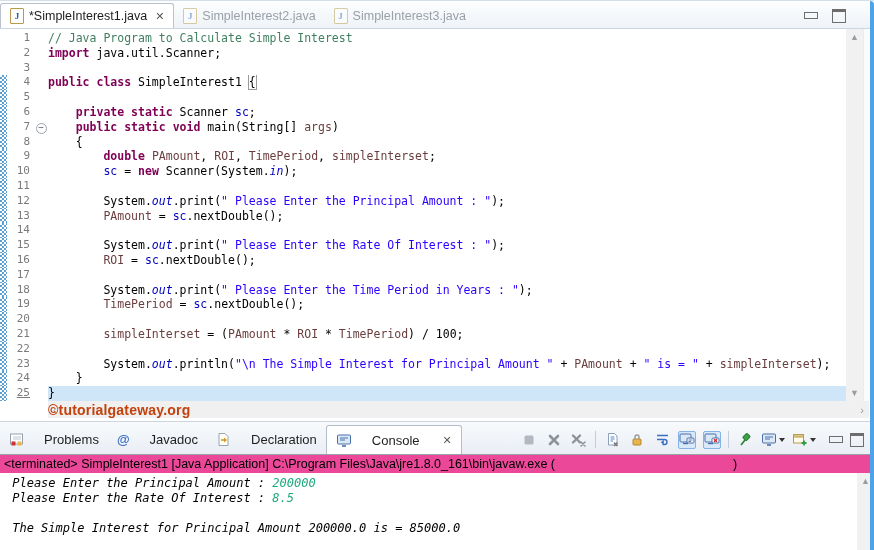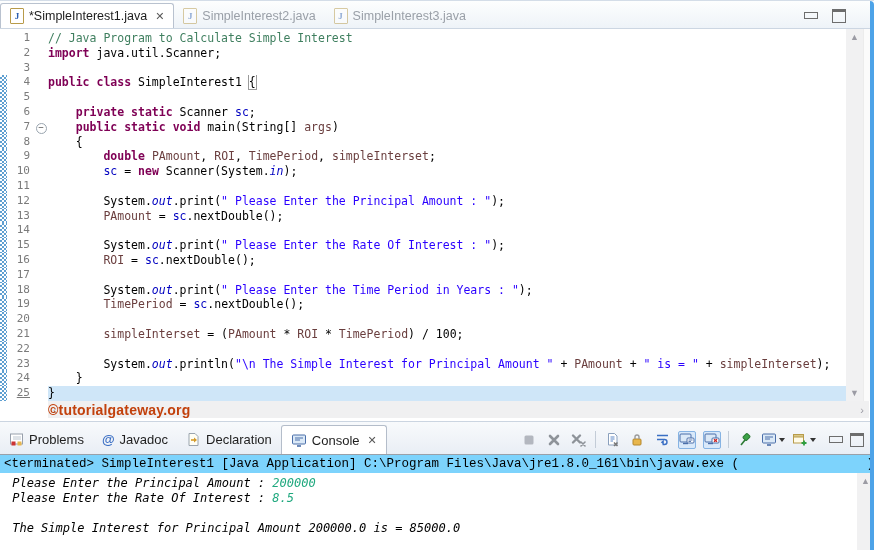--- a/index.html
+++ b/index.html
@@ -45,29 +45,29 @@
   .tk-cf{color:#0000C0;font-style:italic;font-weight:normal}
   .tk-v{color:#6A3E3E}
   .tk-b{color:#000;outline:1px solid #9a9a9a;}
   
   .vscroll{width:17px;flex:none;background:#f1f1f2;display:flex;flex-direction:column;align-items:center;justify-content:space-between;padding:3px 0;box-sizing:border-box;color:#9b9ba4;font-size:9px;}
   .overview{width:10px;flex:none;background:#fbfbfb;border-left:1px solid #ececec;}
   .hscroll{height:17px;background:#f0f0f1;display:flex;align-items:center;justify-content:space-between;margin-left:48px;margin-right:5px;padding:0 5px;color:#9b9ba4;font-size:11px;position:relative;}
   .watermark{position:absolute;left:0;right:0;text-align:left;font-weight:bold;font-size:14px;color:#c2410c;letter-spacing:.2px;}
   
   .console-head{margin-top:3px;height:33px;background:linear-gradient(#f8fafc,#e9eef5);border-top:1px solid #cbd5e1;display:flex;align-items:stretch;padding-top:3px;box-sizing:border-box;}
-  .ctab{display:flex;align-items:center;gap:5px;padding:0 9px;font-size:13px;color:#1e1e1e;}
+  .ctab{display:flex;align-items:center;gap:20px;padding:0 9px;font-size:13px;color:#1e1e1e;}
   .ctab.active{background:#fff;border:1px solid #b4bdca;border-bottom:none;border-radius:3px 3px 0 0;}
   .ctoolbar{margin-left:auto;display:flex;align-items:center;gap:7px;padding-right:10px;}
   .tbtn{width:18px;height:18px;display:flex;align-items:center;justify-content:center;cursor:pointer;}
   .tbtn.toggled{background:#d9e9fa;border:1px solid #86b3e3;border-radius:2px;box-sizing:border-box;}
   .tsep{width:1px;height:17px;background:#c3ccd7;}
   .ddown{width:0;height:0;border-left:3.5px solid transparent;border-right:3.5px solid transparent;border-top:4px solid #333;margin-left:2px;}
   .tb-group{display:flex;align-items:center;}
-  .status{height:18px;border-top:1px solid #9aa0a8;background:#7dd3fc;font-size:12.5px;color:#000;display:flex;align-items:center;padding-left:4px;white-space:pre;font-family:Liberation Mono, monospace;}
+  .status{height:18px;border-top:1px solid #9aa0a8;background:#ec4899;font-size:12.5px;color:#000;display:flex;align-items:center;padding-left:4px;white-space:pre;}
   .status .gap{display:inline-block;width:178px;}
   .cons-body{display:flex;height:77px;background:#fff;font-style:italic;}
   .cons-text{flex:1;overflow:hidden;padding:3px 0 0 5px;}
   .cons-line{font-family:"DejaVu Sans Mono",monospace;font-size:12px;line-height:15px;white-space:pre;}
   .co-stdout{color:#000;}
   .co-stdin{color:#1FA87E;}
 </style>
 </head>
 <body>
 

